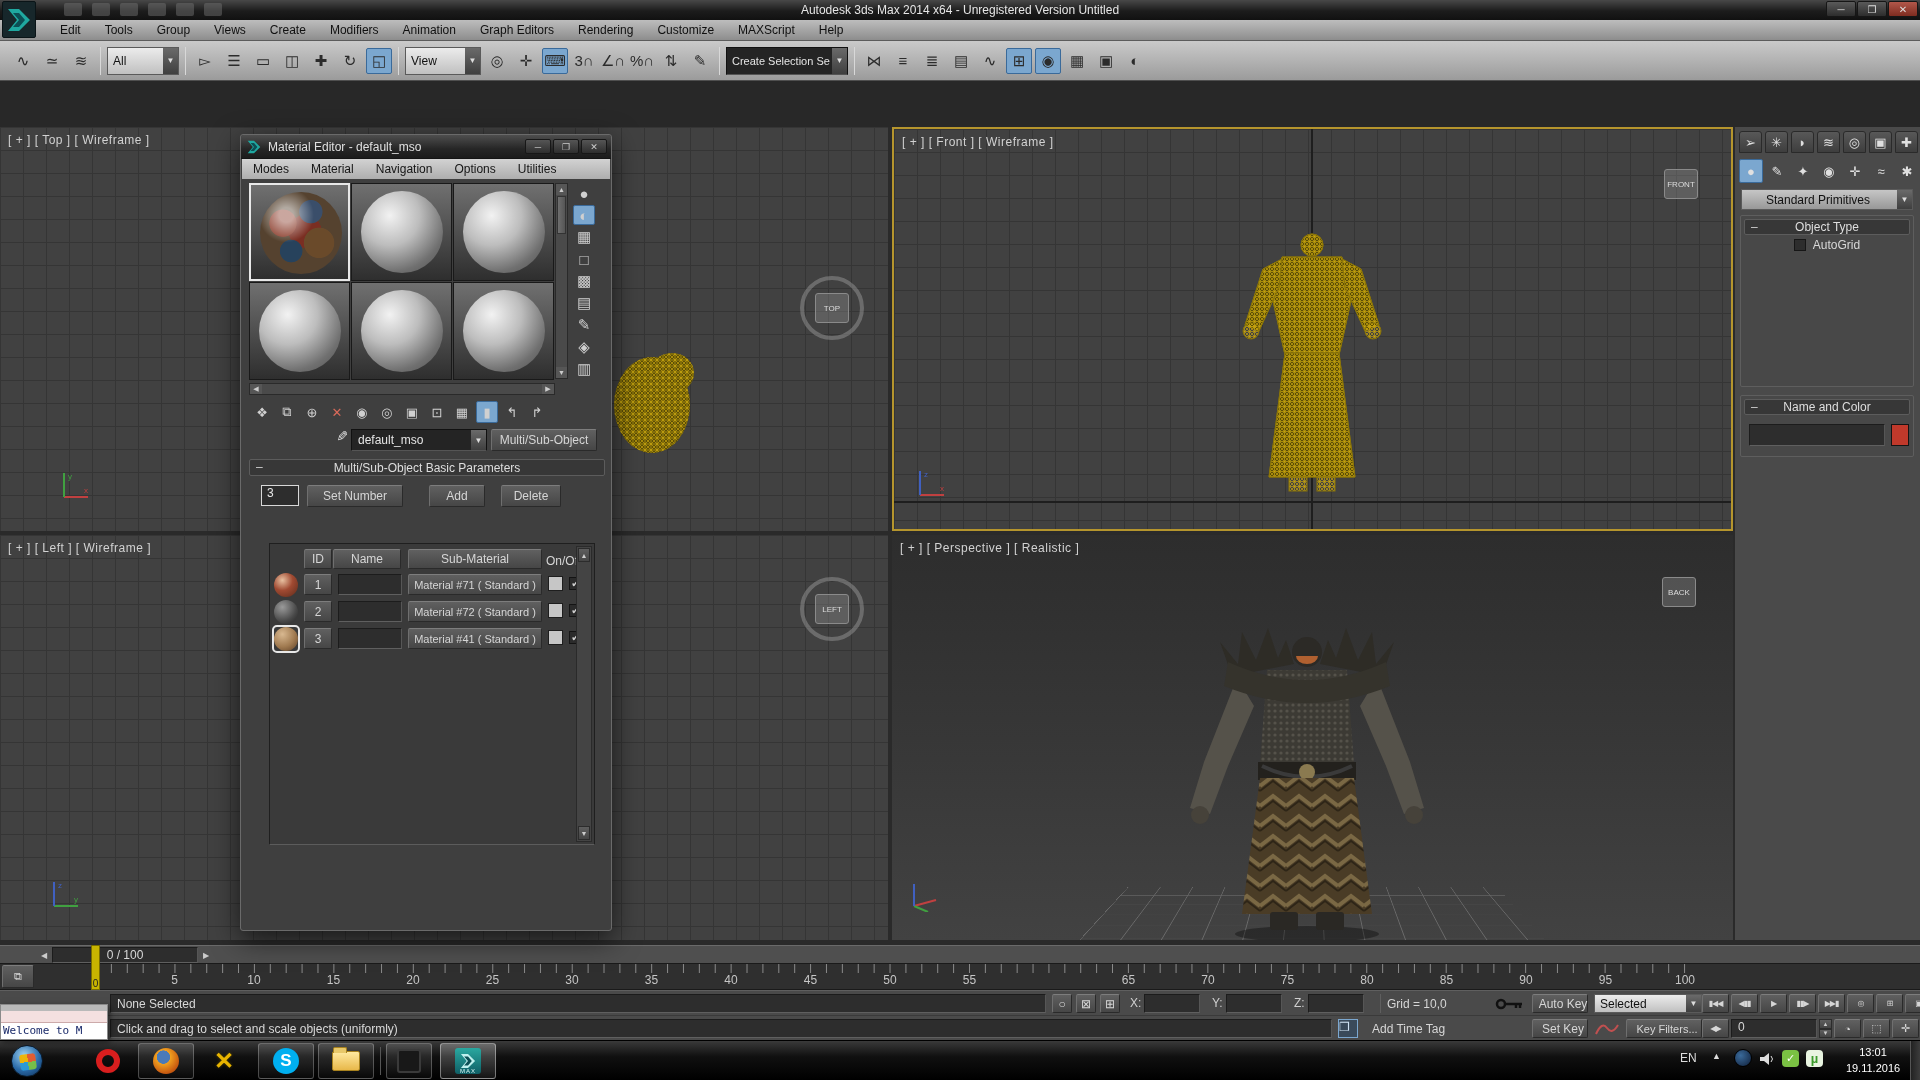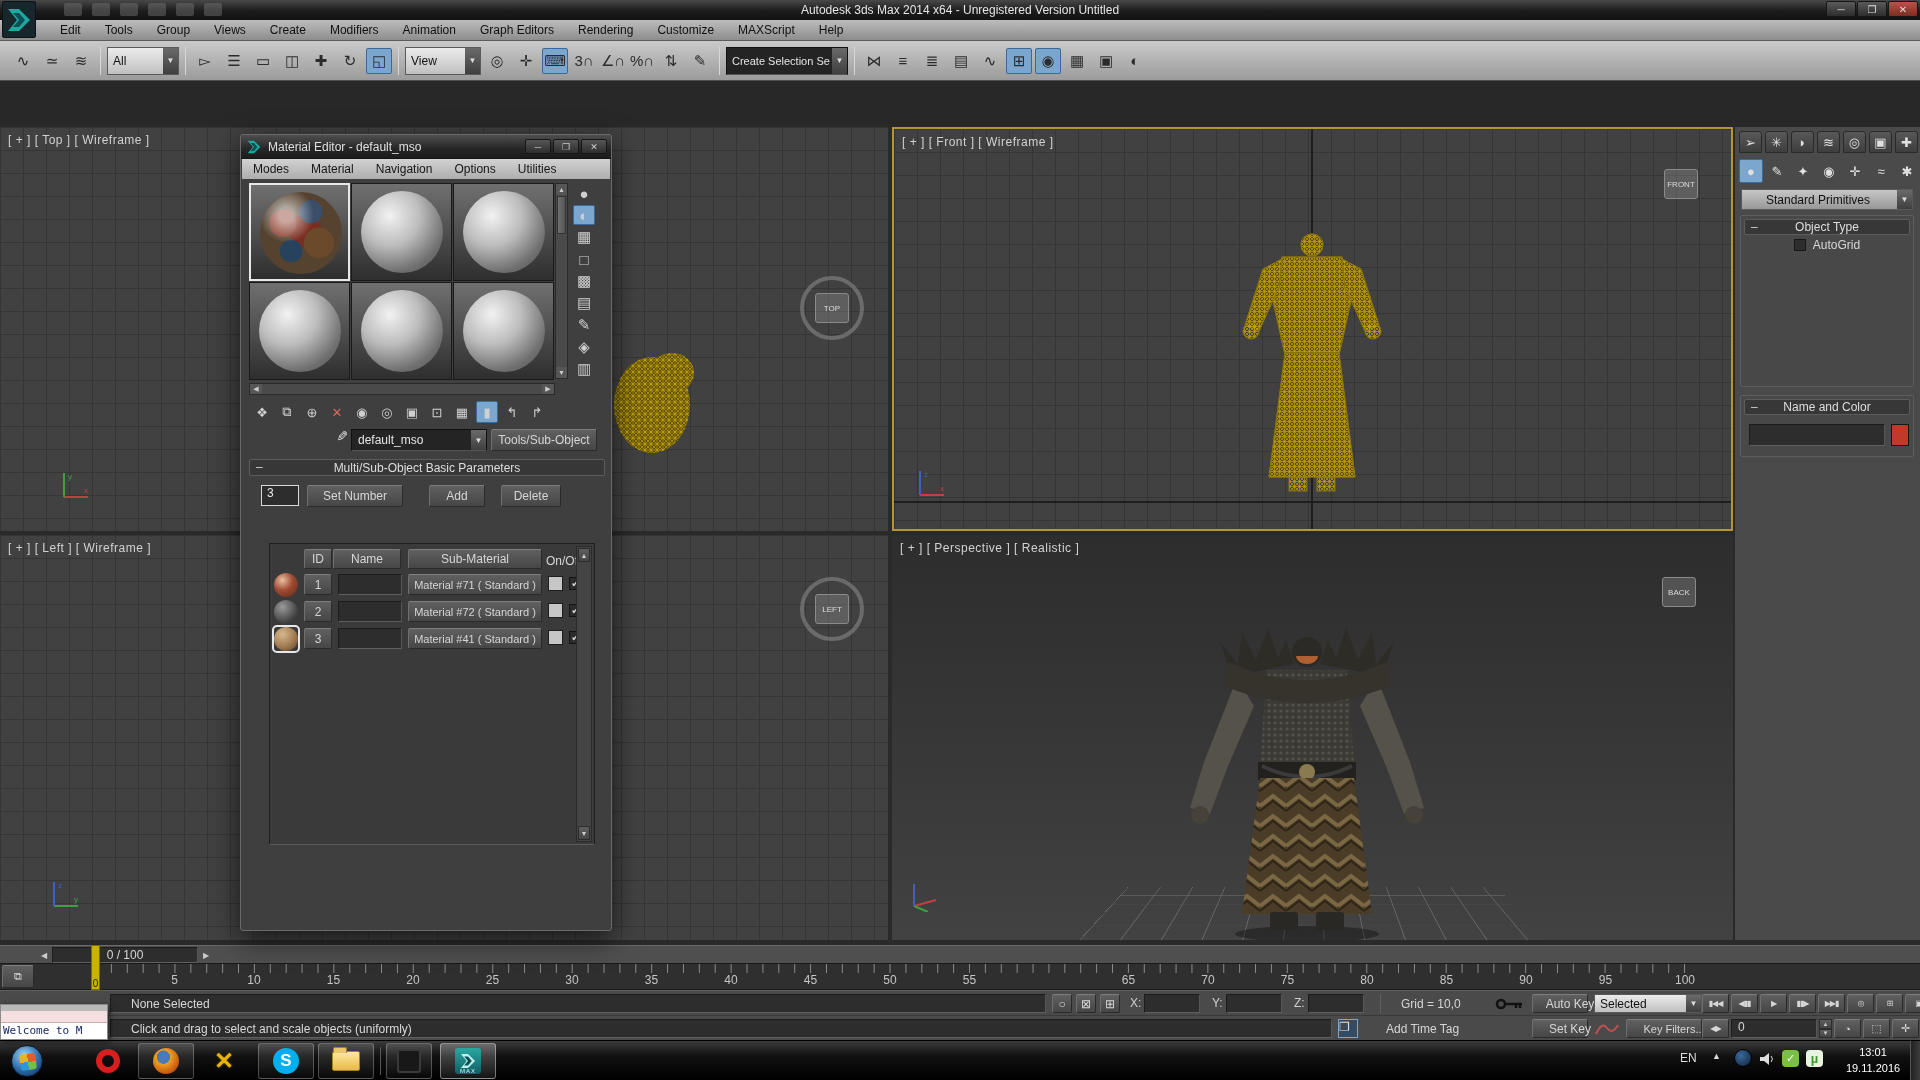--- a/index.html
+++ b/index.html
@@ -204,21 +204,21 @@
   #time-caret { position:absolute; left:91px; top:945px; width:9px; height:45px; background:#c8b400;
     border:1px solid #7a6d00; z-index:6; color:#222; font-size:10px; display:flex;
     align-items:flex-end; justify-content:center; }
   #mini-curve { position:absolute; left:2px; top:965px; width:32px; height:23px; font-size:11px; }
 
   
   #statusA { position:absolute; left:0; top:990px; width:1920px; height:25px; background:#4a4a4a;
     border-top:1px solid #5f5f5f; }
   #statusB { position:absolute; left:0; top:1015px; width:1920px; height:25px; background:#4a4a4a;
     border-top:1px solid #3a3a3a; }
-  .stat-field { position:absolute; top:3px; height:19px; font-size:12px; padding-left:20px;
+  .stat-field { position:absolute; top:3px; height:19px; font-size:12px; padding-left:6px;
     display:flex; align-items:center; }
   .stat-label { position:absolute; top:5px; color:#cfcfcf; font-size:12px; }
   .mini-ic { position:absolute; top:3px; width:20px; height:19px; font-size:12px; }
   .transport-btn { width:27px; height:19px; font-size:8px; letter-spacing:-1px; }
   #transport1 { position:absolute; left:1702px; top:3px; display:flex; gap:2px; }
   #transport2 { position:absolute; left:1702px; top:3px; display:flex; gap:2px; align-items:center; }
   #frame-field { width:86px; height:19px; font-size:12px; padding-left:6px; }
   .spin { width:13px; height:19px; display:flex; flex-direction:column; }
   .spin div { flex:1; font-size:6px; color:#ccc; background:linear-gradient(#5e5e5e,#454545);
     border:1px solid #2c2c2c; display:flex; align-items:center; justify-content:center; }
@@ -539,21 +539,21 @@
         <div class="icon dk me-tb-ic">↰</div>
         <div class="icon dk me-tb-ic">↱</div>
       </div>
 
     <div id="me-namerow">
       <div id="eyedropper">✎</div>
       <div id="me-name-dd" class="dd-dark">
         <span>default_mso</span>
         <span class="arr">▼</span>
       </div>
-      <div id="me-type-btn" class="btn3d">Tools/Sub-Object</div>
+      <div id="me-type-btn" class="btn3d">Multi/Sub-Object</div>
     </div>
 
     <div class="rollout-hd" style="left:8px;top:324px;width:356px;height:17px;">
       <span class="minus">–</span>
       <span>Multi/Sub-Object Basic Parameters</span>
     </div>
 
     <div id="me-count">3</div>
     <div id="me-setnum" class="btn3d">Set Number</div>
     <div id="me-add" class="btn3d">Add</div>

